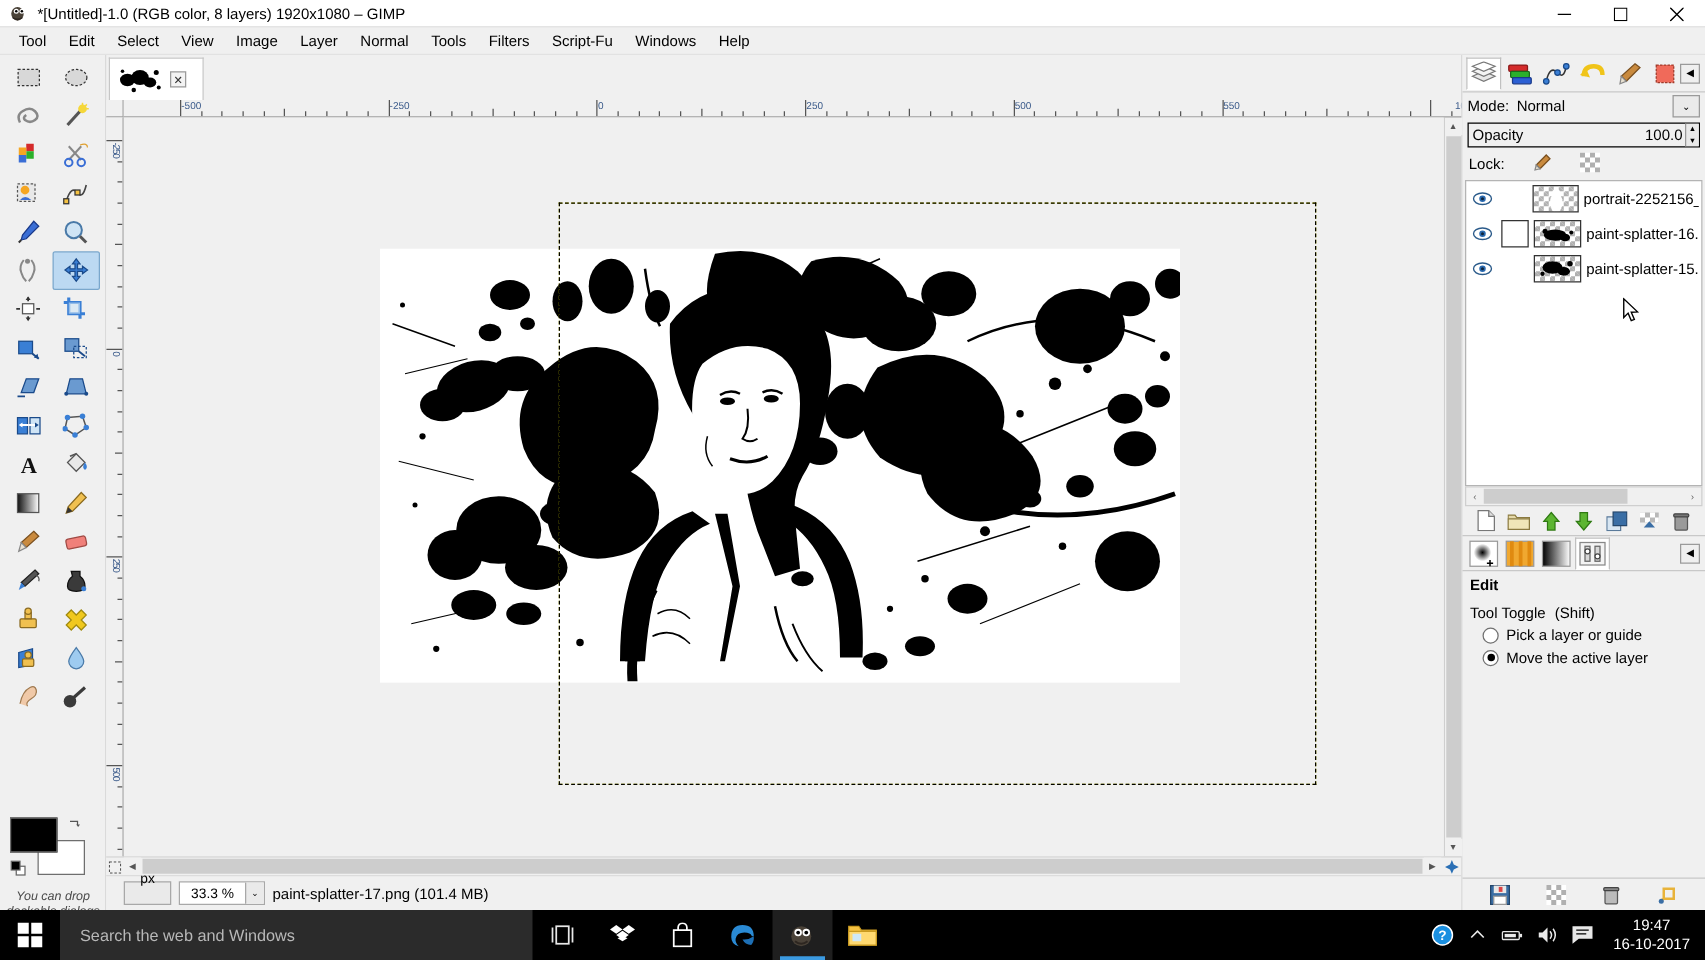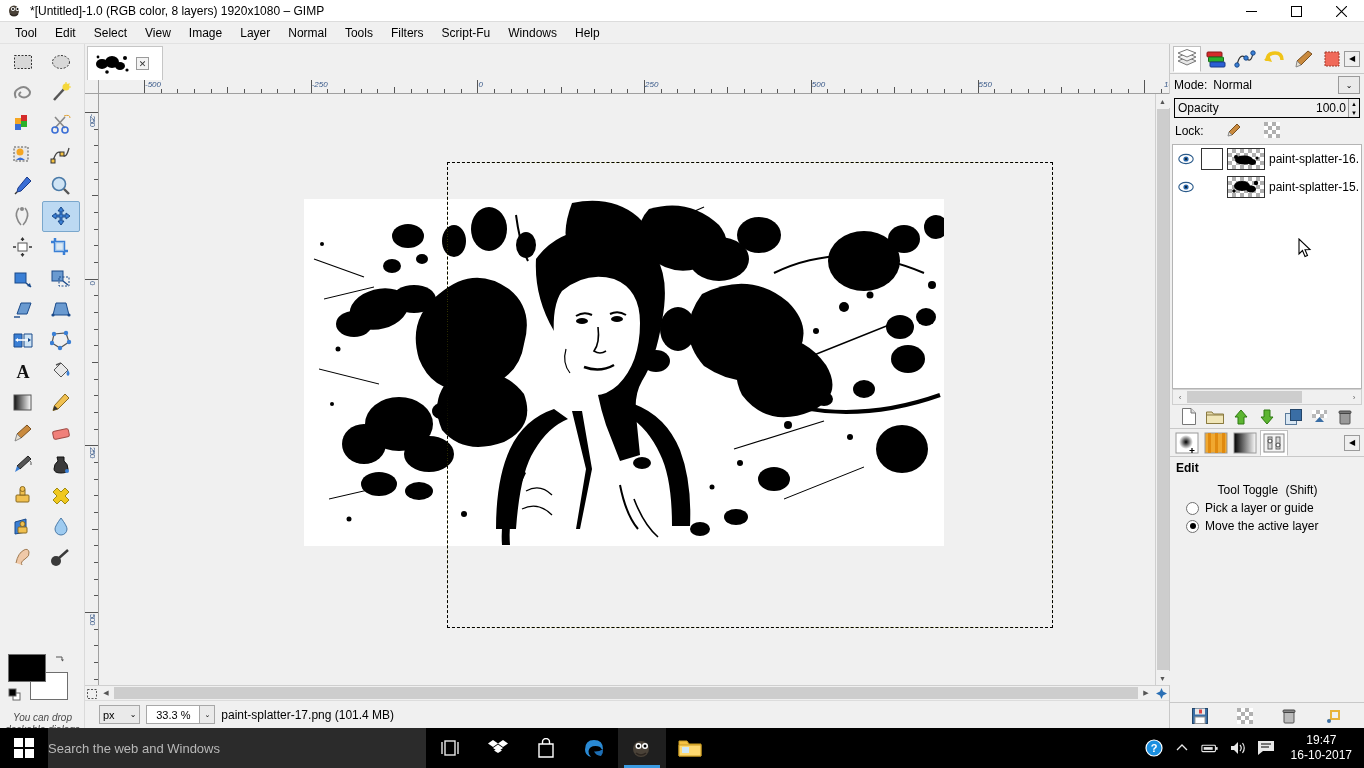--- a/index.html
+++ b/index.html
@@ -61,42 +61,42 @@
   .canvasarea{ flex:1; position:relative; background:#f0f0f0; display:flex; flex-direction:column;
     min-height:0; }
   .ruler-row{ display:flex; height:14px; }
   .ruler-corner{ width:14px; height:14px; background:#f0f0f0; border-right:1px solid #a0a0a0;
     border-bottom:1px solid #a0a0a0; }
   .hruler{ flex:1; background:#f0f0f0; position:relative; border-bottom:1px solid #a0a0a0;
     overflow:hidden; }
   .vruler{ width:14px; background:#f0f0f0; position:relative; border-right:1px solid #a0a0a0;
     overflow:hidden; }
   .tick{ position:absolute; bottom:0; width:1px; background:#555; }
-  .hlab{ position:absolute; top:0px; font-size:8px; color:#3a5a8a; padding-left:1px;font-style:italic; }
+  .hlab{ position:absolute; top:0px; font-size:8px; color:#3a5a8a; padding-left:1px; }
   .vtick{ position:absolute; right:0; height:1px; background:#555; }
   .vlab{ position:absolute; right:1px; font-size:8px; color:#3a5a8a;
     writing-mode:vertical-rl; text-orientation:mixed; letter-spacing:-1px; }
 
   .canvas-wrap{ flex:1; display:flex; min-height:0; }
   .canvas{ flex:1; position:relative; background:#f0f0f0; overflow:hidden; }
   .vscroll{ width:14px; background:#f0f0f0; border-left:1px solid #cfcfcf;
     display:flex; flex-direction:column; align-items:center; }
   .sb-arrow{ width:14px; height:14px; display:flex; align-items:center; justify-content:center;
     background:#f0f0f0; font-size:7px; color:#555; }
   .sb-thumb{ width:12px; flex:1; background:#cdcdcd; margin:1px 0; }
   .hscroll-row{ height:15px; display:flex; background:#f0f0f0; border-top:1px solid #cfcfcf; }
   .hsb-quick{ width:14px; height:15px; display:flex; align-items:center; justify-content:center; font-size:7px; }
   .hsb-track{ flex:1; display:flex; align-items:center; }
   .hsb-thumb{ height:12px; flex:1; background:#cdcdcd; margin:0 1px; }
   .nav-btn{ width:16px; height:15px; display:flex; align-items:center; justify-content:center; }
 
   .statusbar{ height:28px; background:#f0f0f0; display:flex; align-items:center;
     padding-left:14px; gap:6px; border-top:1px solid #dcdcdc; }
   .unit-sel{ min-width:38px; height:19px; background:#eaeaea; border:1px solid #a8a8a8;
-    display:flex; align-items:center; justify-content:center; gap:15px; font-size:11px; padding:0 3px; }
+    display:flex; align-items:center; justify-content:center; gap:15px; font-size:11px; padding:0 3px;flex-direction:column; }
   .zoom-box{ display:flex; height:19px; border:1px solid #a8a8a8; background:#fff; }
   .zoom-val{ width:52px; display:flex; align-items:center; justify-content:center; font-size:11px; }
   .zoom-arrow{ width:15px; background:#eaeaea; border-left:1px solid #a8a8a8;
     display:flex; align-items:center; justify-content:center; font-size:7px; }
   .status-text{ font-size:12px; color:#000; }
 
   
   .docks{ width:194px; flex:0 0 194px; background:#f0f0f0; display:flex; flex-direction:column; }
   .dock-tabs{ height:30px; background:#f0f0f0; display:flex; align-items:center;
     padding-left:3px; gap:1px; position:relative; border-bottom:1px solid #c8c8c8; }
@@ -148,36 +148,36 @@
 
   .tooloptions{ flex:1; display:flex; flex-direction:column; min-height:0; }
   .to-tabs{ height:28px; display:flex; align-items:center; padding-left:3px; gap:1px;
     position:relative; border-bottom:1px solid #c8c8c8; }
   .to-title{ font-size:12px; font-weight:bold; padding:4px 6px 2px 6px; }
   .to-row{ display:flex; align-items:center; gap:6px; padding:2px 6px; }
   .to-row .lbl{ font-size:12px; }
   .to-opt{ width:26px; height:22px; display:flex; align-items:center; justify-content:center;
     border:1px solid transparent; }
   .to-opt.active{ background:#bcd9f2; border:1px solid #7aa7cc; }
-  .to-section{ font-size:12px; padding:6px 5px 2px 6px;text-align:center; }
+  .to-section{ font-size:12px; padding:6px 5px 2px 6px; }
   .radio-row{ display:flex; align-items:center; gap:6px; padding:2px 6px 2px 16px; }
   .radio{ width:13px; height:13px; border-radius:50%; border:1px solid #707070; background:#fff;
     display:flex; align-items:center; justify-content:center; }
   .radio .dot{ width:6px; height:6px; border-radius:50%; background:#000; }
   .radio-label{ font-size:12px; }
 
   .dock-bottom{ height:26px; display:flex; align-items:center; justify-content:space-around;
     padding:0 8px; border-top:1px solid #c8c8c8; }
 
   
   .taskbar{ position:absolute; left:0; bottom:0; width:1364px; height:40px; background:#000;
     display:flex; align-items:center; }
   .startbtn{ width:48px; height:40px; display:flex; align-items:center; justify-content:center; }
   .searchbox{ width:378px; height:40px; background:#2b2b2b; display:flex; align-items:center;
-    color:#b8b8b8; font-size:13px; }
+    padding-left:16px; color:#b8b8b8; font-size:13px; }
   .tb-apps{ display:flex; align-items:center; height:40px; }
   .tb-app{ width:48px; height:40px; display:flex; align-items:center; justify-content:center;
     position:relative; }
   .tb-app.running{ background:#1f1f1f; }
   .tb-app.running::after{ content:''; position:absolute; bottom:0; left:6px; right:6px; height:3px;
     background:#3b9ae1; }
   .tray{ margin-left:auto; display:flex; align-items:center; height:40px; padding-right:6px; gap:10px; }
   .tray-ico{ width:18px; display:flex; align-items:center; justify-content:center; }
   .clock{ color:#fff; font-size:12px; line-height:15px; text-align:center; padding:0 6px; }
 </style>
@@ -858,20 +858,36 @@
 
     <div class="layerlist" id="layer-list">
         <div class="layer">
           <div class="eye">
             <svg width="16" height="12" viewBox="0 0 16 12">
               <ellipse cx="8" cy="6" rx="7.2" ry="4.6" fill="#fff" stroke="#2a5a8a" stroke-width="1.1"></ellipse>
               <circle cx="8" cy="6" r="2.6" fill="#2a6ab0"></circle>
               <circle cx="8" cy="6" r="1.2" fill="#10243a"></circle>
             </svg>
           </div>
+          <div class="linkcell"></div>
+          <div class="lthumb"><svg width="36" height="20" viewBox="0 0 36 20">
+              <ellipse cx="18" cy="13" rx="5" ry="8" fill="#fff"></ellipse>
+              <ellipse cx="18" cy="6" rx="3.4" ry="4" fill="#fff"></ellipse>
+              <path d="M14 20 q4 -4 8 0 Z" fill="#fff"></path>
+            </svg></div>
+          <div class="lname">portrait-2252156_</div>
+        </div>
+        <div class="layer">
+          <div class="eye">
+            <svg width="16" height="12" viewBox="0 0 16 12">
+              <ellipse cx="8" cy="6" rx="7.2" ry="4.6" fill="#fff" stroke="#2a5a8a" stroke-width="1.1"></ellipse>
+              <circle cx="8" cy="6" r="2.6" fill="#2a6ab0"></circle>
+              <circle cx="8" cy="6" r="1.2" fill="#10243a"></circle>
+            </svg>
+          </div>
           <div class="linkcell">
             <div style="width:22px;height:22px;border:1px solid #333;background:#fff;"></div>
           </div>
           <div class="lthumb"><svg width="36" height="20" viewBox="0 0 36 20">
               <ellipse cx="16" cy="11" rx="9" ry="4.5" fill="#000"></ellipse>
               <ellipse cx="24" cy="13" rx="4" ry="3" fill="#000"></ellipse>
               <circle cx="8" cy="8" r="2" fill="#000"></circle>
               <circle cx="29" cy="9" r="1.6" fill="#000"></circle>
             </svg></div>
           <div class="lname">paint-splatter-16.</div>

